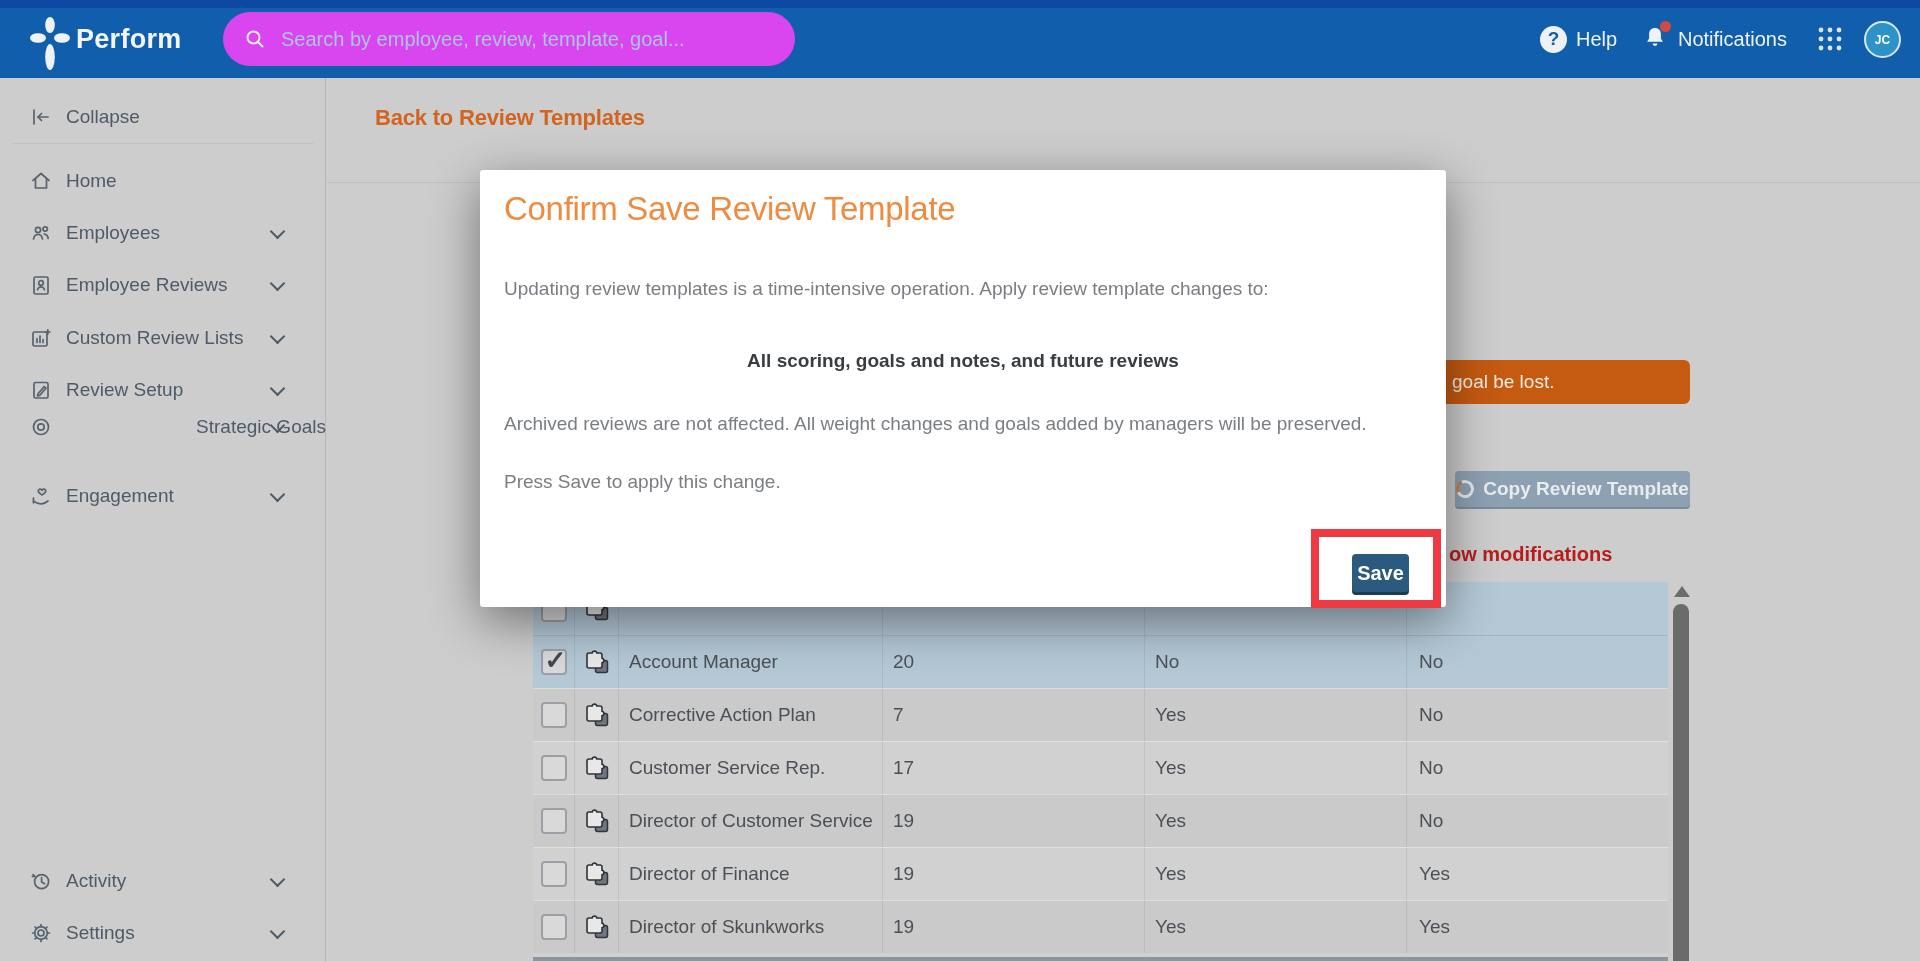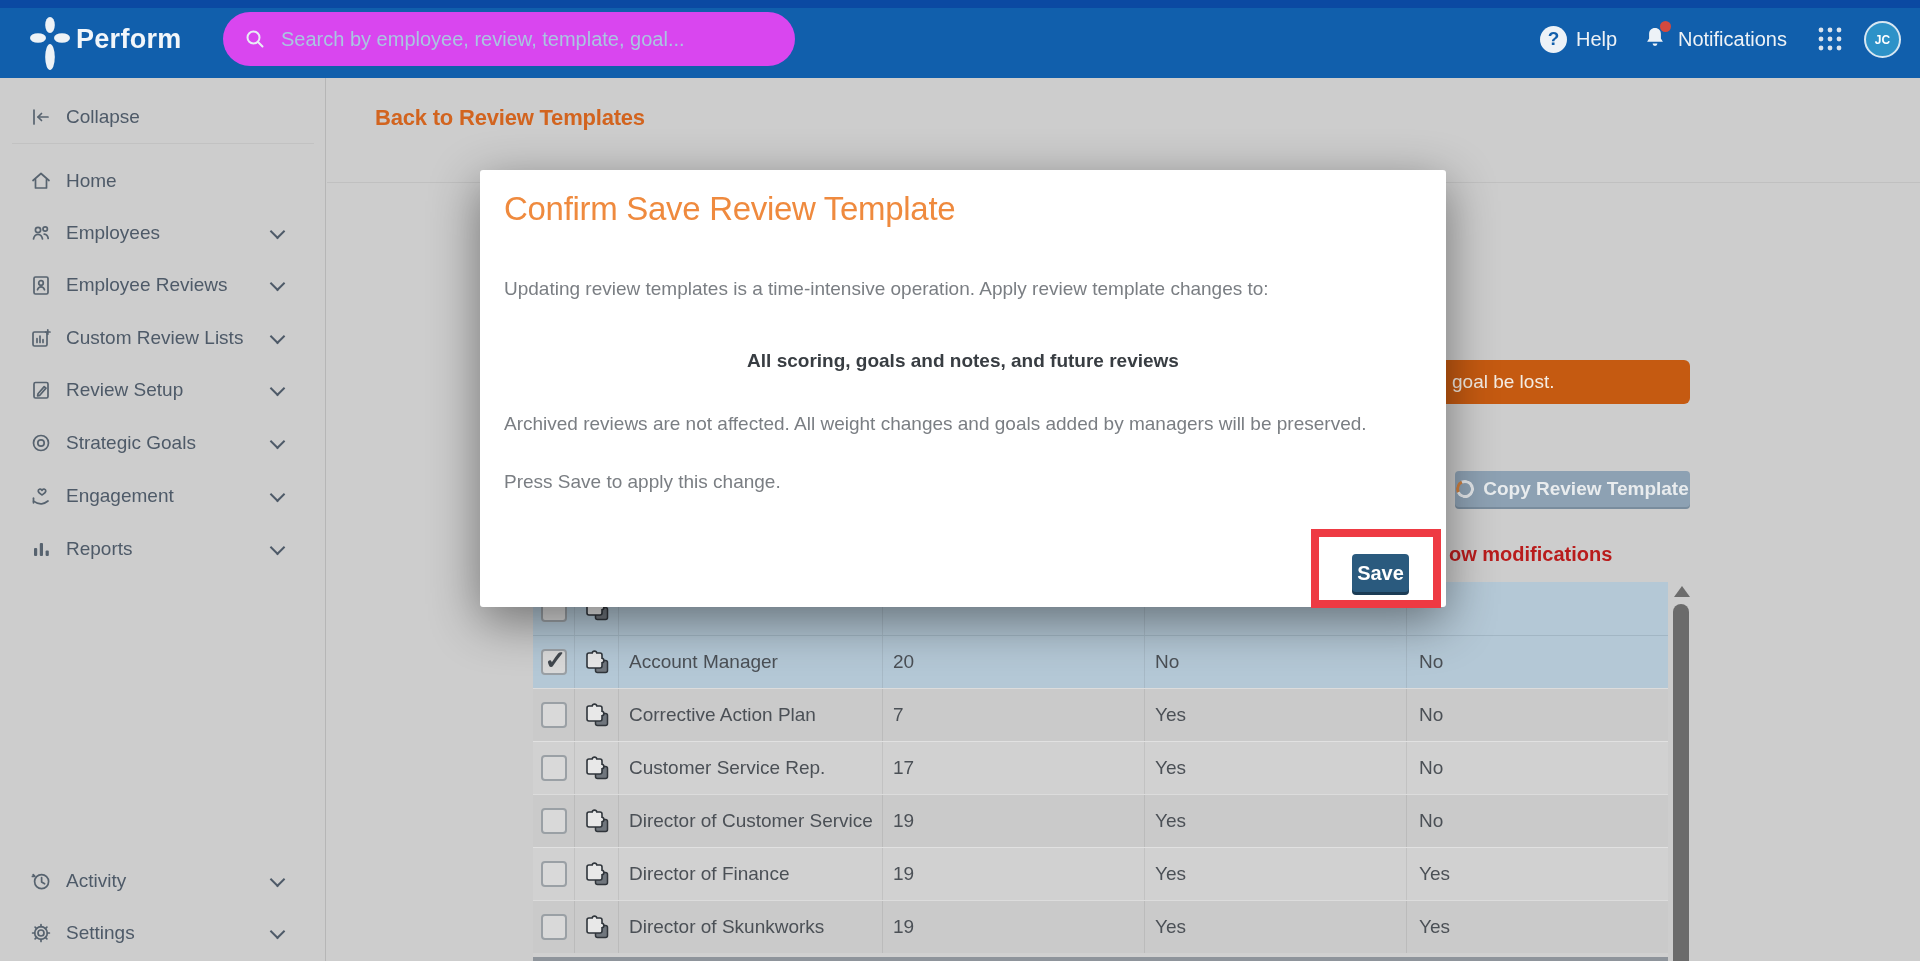--- a/index.html
+++ b/index.html
@@ -202,21 +202,21 @@
       <span class="side-ico">
         <svg width="24" height="24" viewBox="0 0 24 24" class="icon-stroke">
             <rect x="5" y="4.5" width="14" height="15.5" rx="1.5"></rect>
             <path d="M9 15.8l6.2-7.2 1.8 1.5-6.2 7.2-2.2.5z"></path>
           </svg>
       </span>
       <span class="side-label">Review Setup</span>
       <span class="chev"></span>
     </div>
 
-    <div class="side-item" style="top:339px;">
+    <div class="side-item" style="top:323px;justify-content:space-between;">
       <span class="side-ico">
         <svg width="24" height="24" viewBox="0 0 24 24" class="icon-stroke">
             <circle cx="12" cy="12" r="7.5"></circle>
             <circle cx="12" cy="12" r="3.2"></circle>
           </svg>
       </span>
       <span class="side-label">Strategic Goals</span>
       <span class="chev"></span>
     </div>
 
@@ -225,33 +225,20 @@
         <svg width="24" height="24" viewBox="0 0 24 24" class="icon-stroke">
             <path d="M13 6.4c.8-2 3.8-1.6 3.8.7 0 1.7-2.3 3-3.8 3.9-1.5-.9-3.8-2.2-3.8-3.9 0-2.3 3-2.7 3.8-.7z"></path>
             <path d="M4.5 14.2v4.6"></path>
             <path d="M4.5 17.2c2.6 2 5.4 2.8 8.2 2.6 2.2-.2 4.3-1.2 6.3-2.8"></path>
           </svg>
       </span>
       <span class="side-label">Engagement</span>
       <span class="chev"></span>
     </div>
 
-    <div class="side-item" style="top:445px;">
-      <span class="side-ico">
-        <svg width="24" height="24" viewBox="0 0 24 24">
-            <g class="icon-fill">
-              <rect x="5" y="11" width="3.2" height="8" rx="1"></rect>
-              <rect x="10.8" y="6" width="3.2" height="13" rx="1"></rect>
-              <rect x="16.6" y="13.5" width="3.2" height="5.5" rx="1"></rect>
-            </g>
-          </svg>
-      </span>
-      <span class="side-label">Reports</span>
-      <span class="chev"></span>
-    </div>
 
     <div class="side-item" style="top:777px;">
       <span class="side-ico">
         <svg width="24" height="24" viewBox="0 0 24 24" class="icon-stroke">
             <circle cx="12.6" cy="12.6" r="7"></circle>
             <path d="M12.6 8.6v4.4l3 1.8"></path>
             <path d="M5.8 7.4L4.2 5.6M5.8 7.4H3.4"></path>
           </svg>
       </span>
       <span class="side-label">Activity</span>

